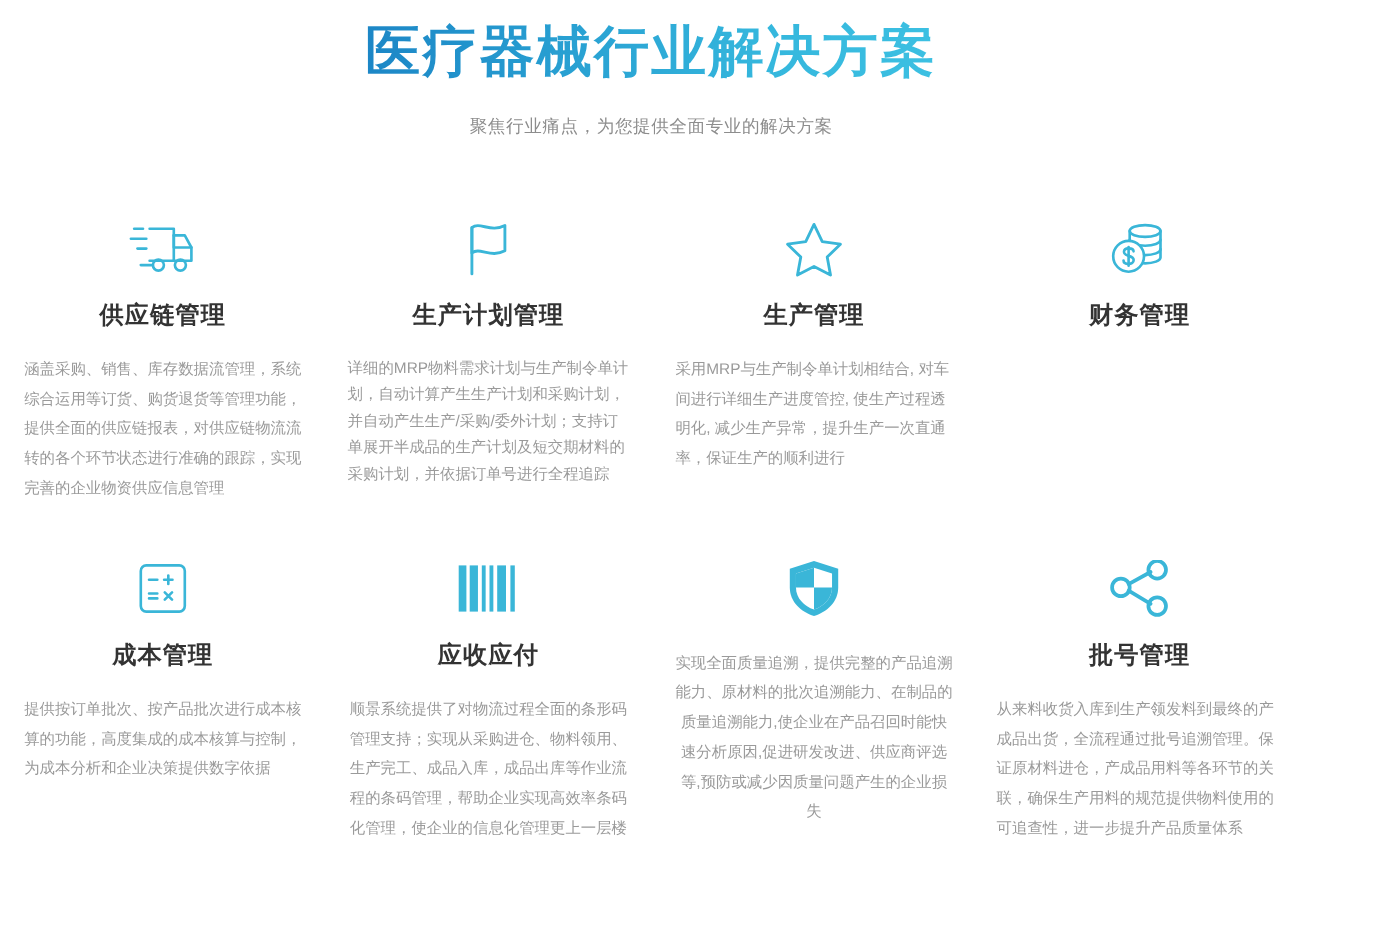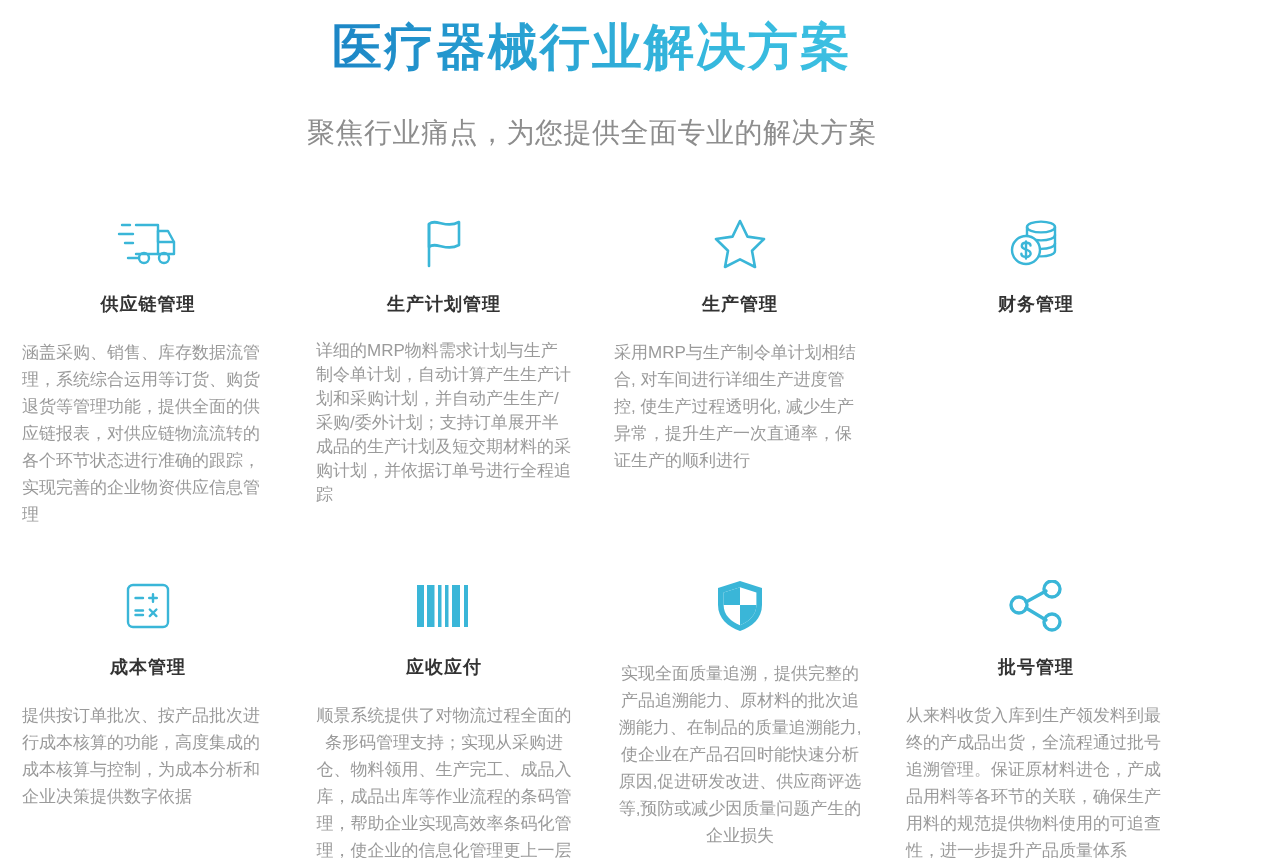--- a/index.html
+++ b/index.html
@@ -28,22 +28,22 @@
     letter-spacing: 2px;
     line-height: 66px;
     background: linear-gradient(90deg, #1c86c6 0%, #28a0d2 35%, #35b7dd 70%, #3cc0e2 100%);
     -webkit-background-clip: text;
     background-clip: text;
     -webkit-text-fill-color: transparent;
     color: #2aa3d4;
     display: inline-block;
   }
   .subtitle {
-    margin-top: 39px;
-    font-size: 28px;
+    margin-top: 22px;
+    font-size: 16px;
     color: #8d8d8d;
     letter-spacing: 0.5px;
     line-height: 28px;
   }
 
   
   .cards {
     display: grid;
     grid-template-columns: repeat(4, 296px);
     justify-content: center;
@@ -58,29 +58,29 @@
     text-align: center;
   }
   .icon-wrap {
     height: 68px;
     display: flex;
     align-items: center;
     justify-content: center;
   }
   .card-title {
     margin-top: 12px;
-    font-size: 18px;
+    font-size: 22px;
     font-weight: bold;
     color: #333333;
     letter-spacing: 1px;
     line-height: 30px;
   }
   .card-desc {
     margin-top: 20px;
-    font-size: 17px;
+    font-size: 14px;
     color: #9a9a9a;
     line-height: 27px;
     text-align: left;
     letter-spacing: 0px;
   }
   
   .desc-tight { line-height: 24px; }
   .desc-c1 { padding: 0 4px; }
   .desc-c2 { padding: 0 2px; }
   .desc-c3 { padding: 0 4px; }

